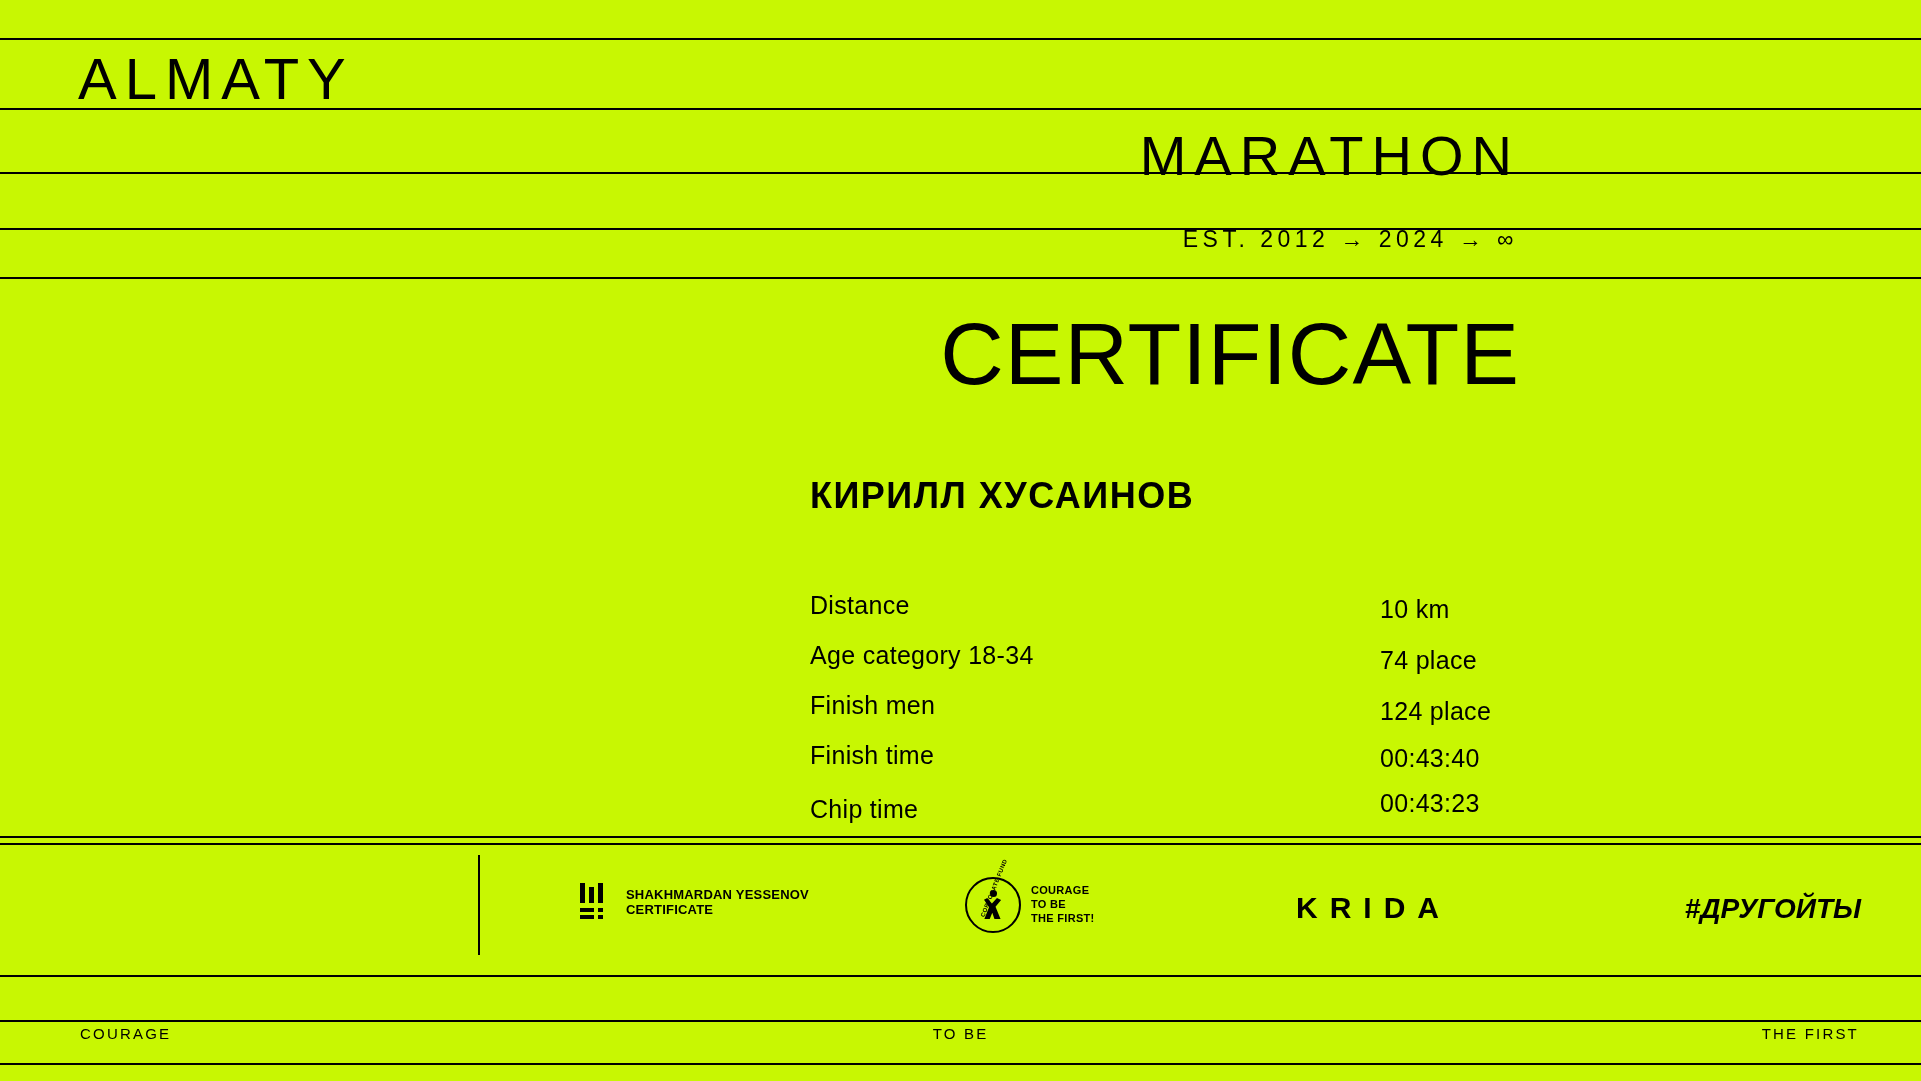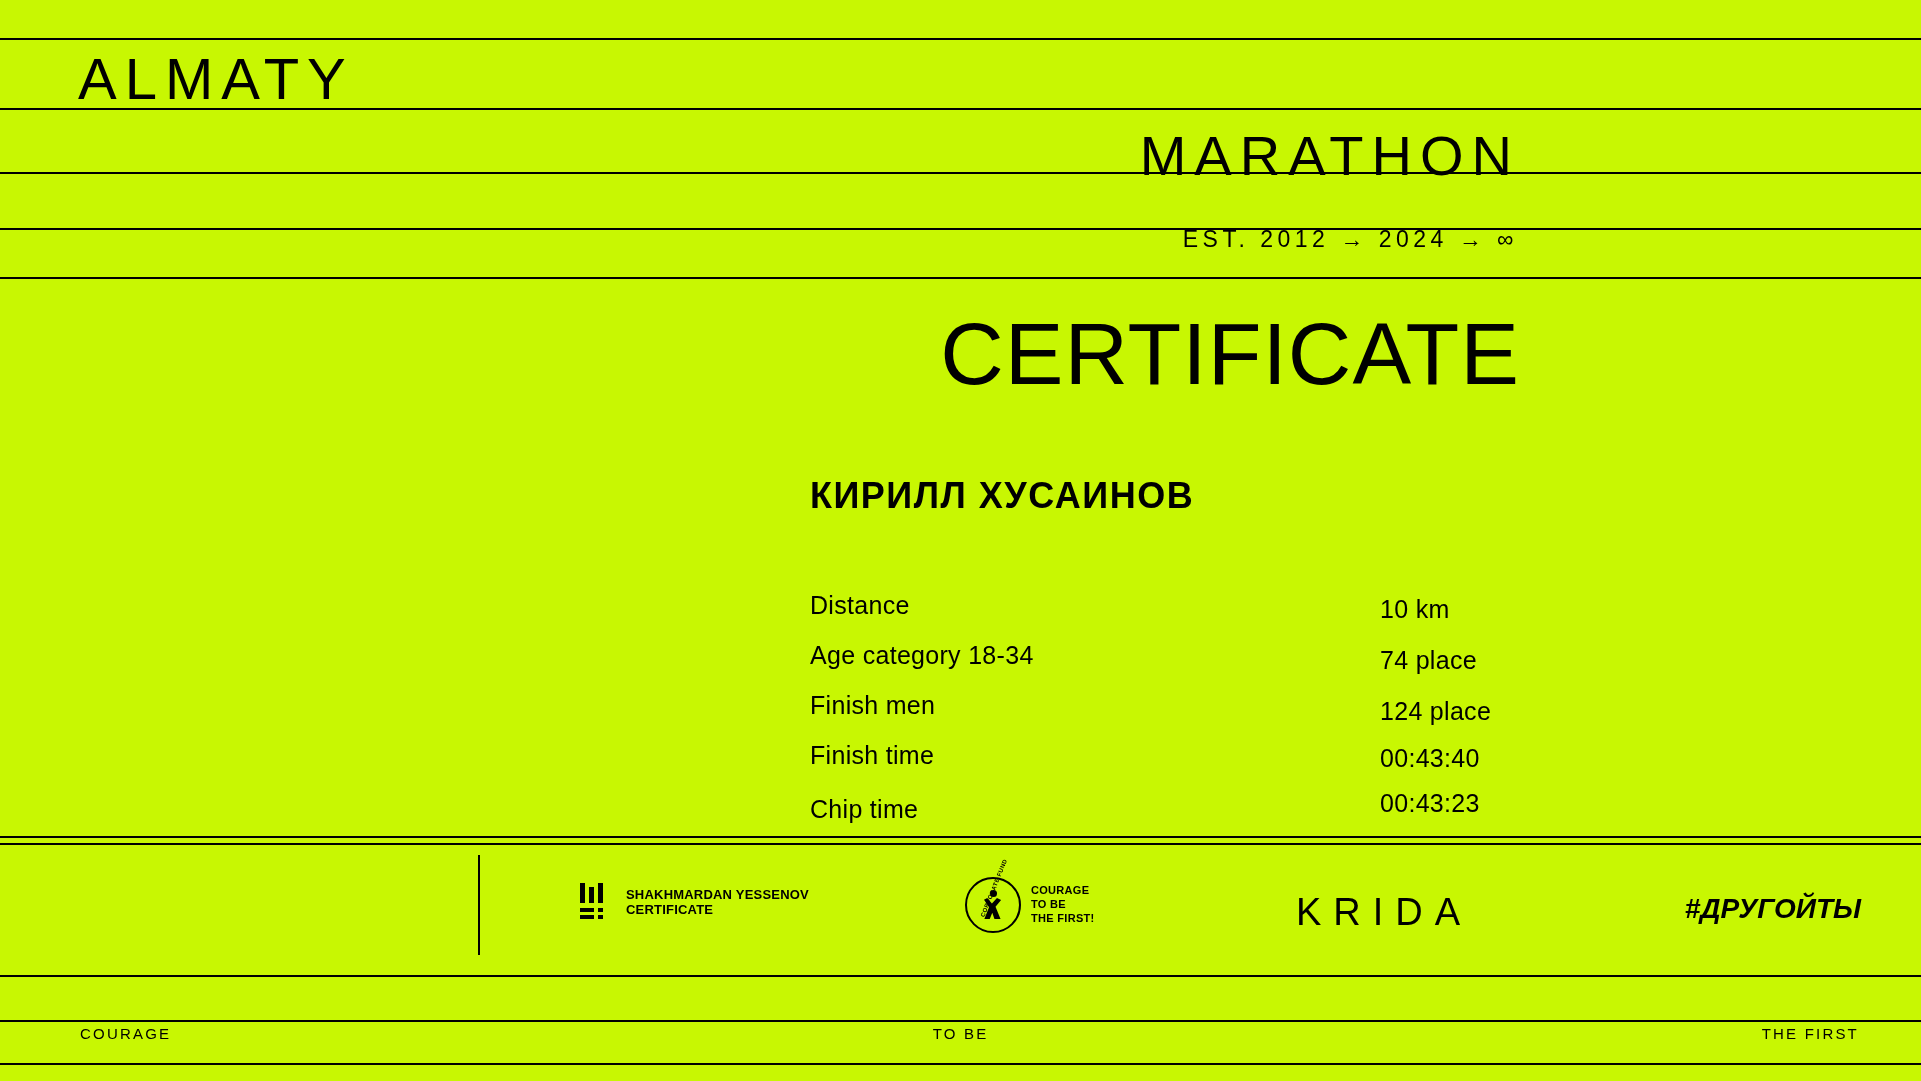--- a/index.html
+++ b/index.html
@@ -276,23 +276,23 @@
     font-weight: 700;
     transform: rotate(-68deg);
     letter-spacing: 0.4px;
     white-space: nowrap;
   }
 
   .krida {
     position: absolute;
     left: 1296px;
     top: 36px;
-    font-size: 38px;
+    font-size: 30px;
     letter-spacing: 12px;
-    font-weight: 400;
+    font-weight: 700;
   }
   .drugoity {
     position: absolute;
     right: 60px;
     top: 38px;
     font-size: 28px;
     font-weight: 700;
     font-style: italic;
     letter-spacing: 0px;
   }

